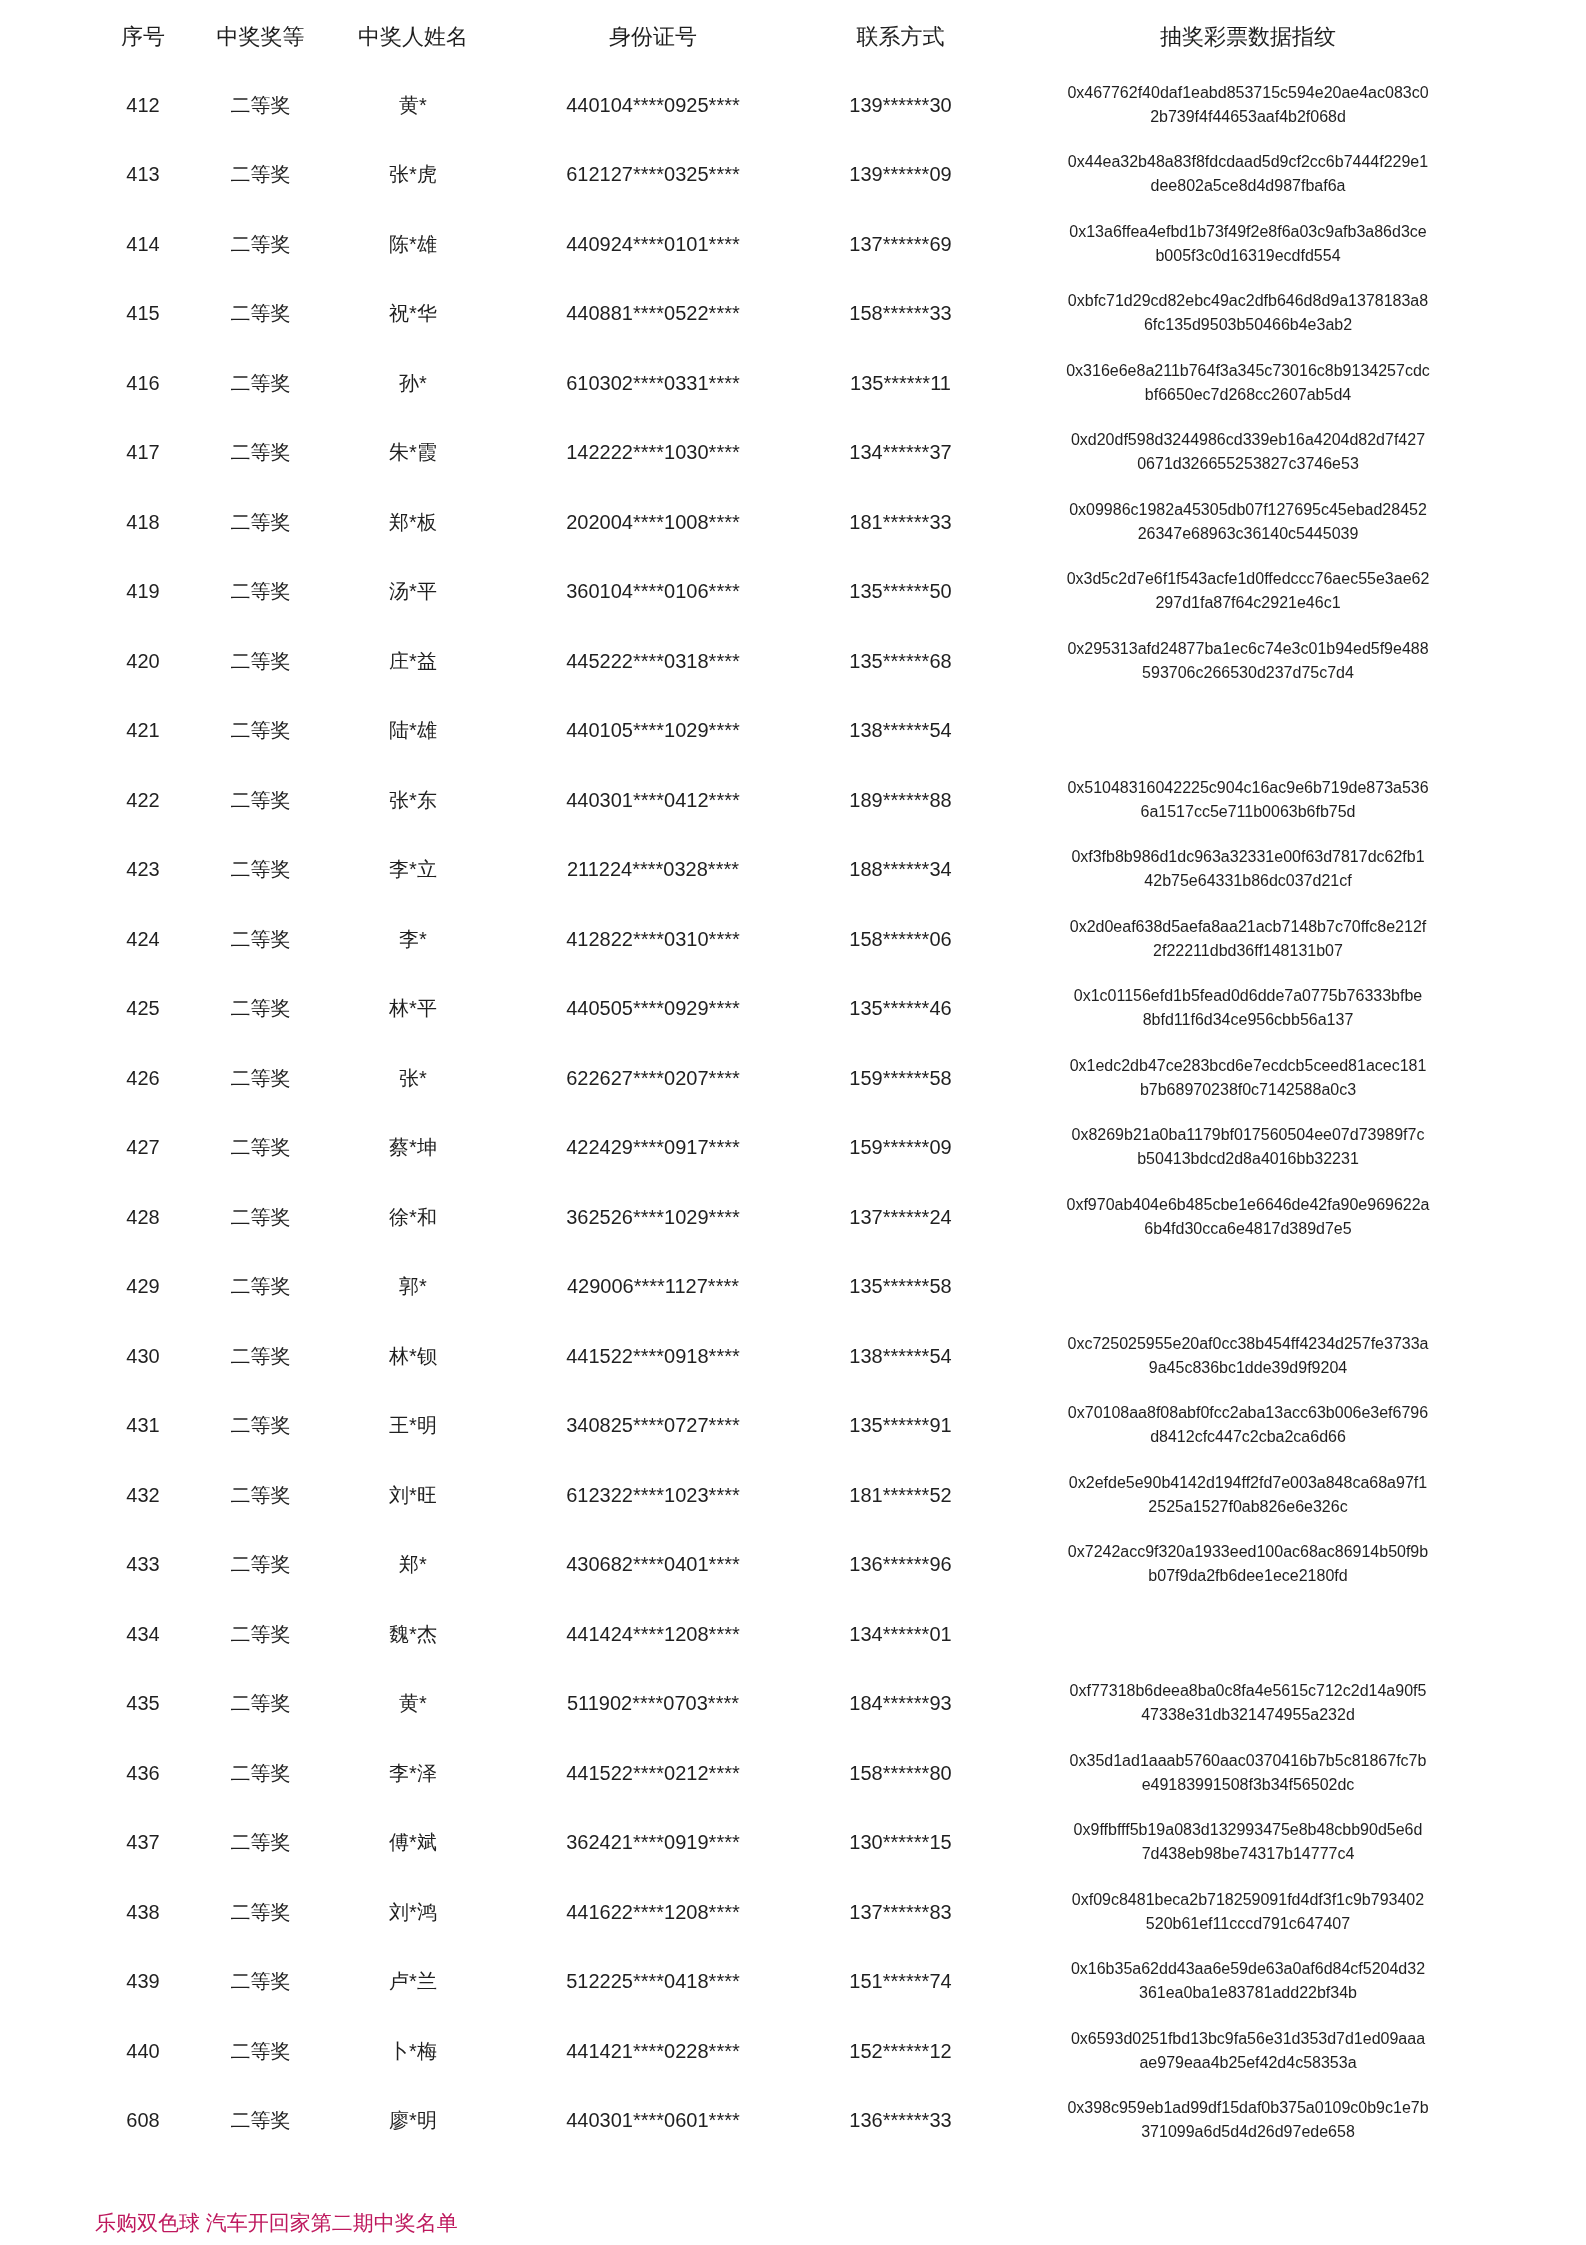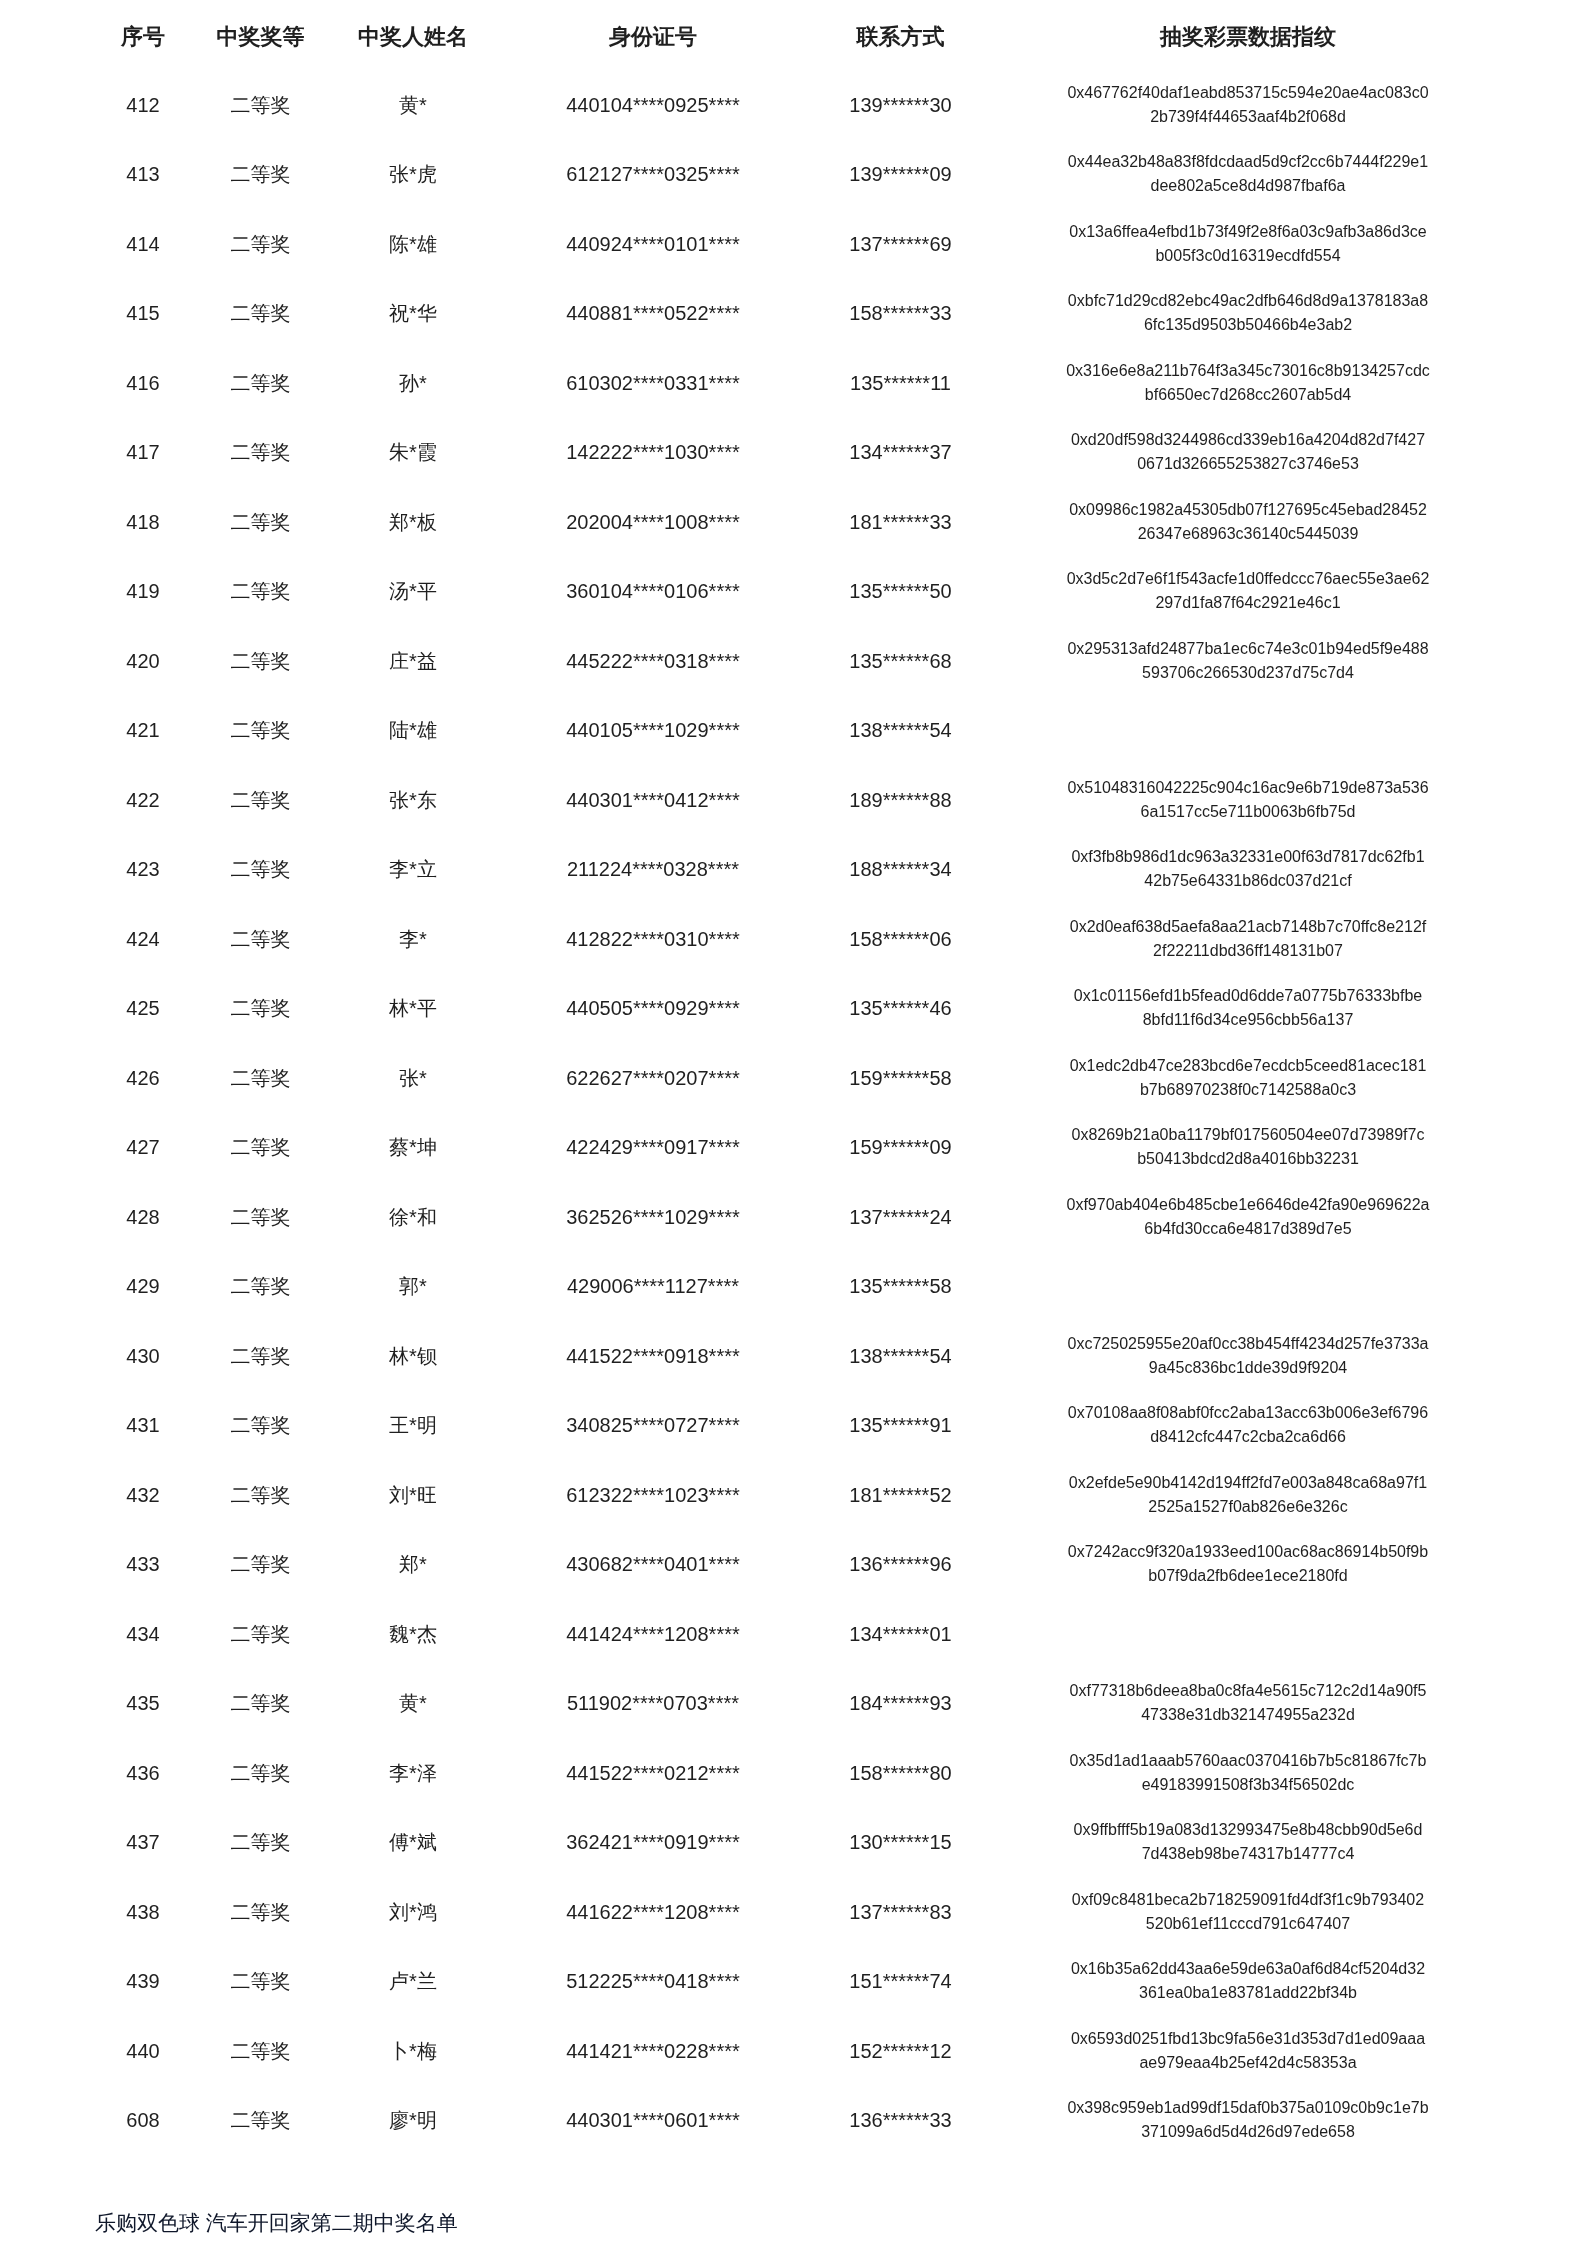--- a/index.html
+++ b/index.html
@@ -14,42 +14,42 @@
   .grid-row {
     display: grid;
     grid-template-columns: 110px 125px 180px 300px 195px 500px;
     padding-left: 88px;
     box-sizing: border-box;
   }
   .header-row {
     padding-top: 22px;
     height: 70px;
     font-size: 22px;
-    font-weight: bold;
+    font-weight: normal;
     align-items: start;
   }
   .cell { text-align: center; }
   .data-row {
     height: 69.5px;
     font-size: 20px;
     align-items: center;
   }
   .data-row .cell { line-height: 24px; }
   .hash-cell {
     font-size: 16px;
     line-height: 29px;
     text-align: center;
   }
   .hash-line { display: block; white-space: nowrap; }
   .footer-note {
     position: absolute;
     left: 95px;
     bottom: 8px;
     font-size: 21px;
-    color: #0f172a;
+    color: #be185d;
   }
 </style>
 </head>
 <body>
 
 <div class="sheet">
 
   <div class="grid-row header-row">
     <div class="cell">序号</div>
     <div class="cell">中奖奖等</div>

